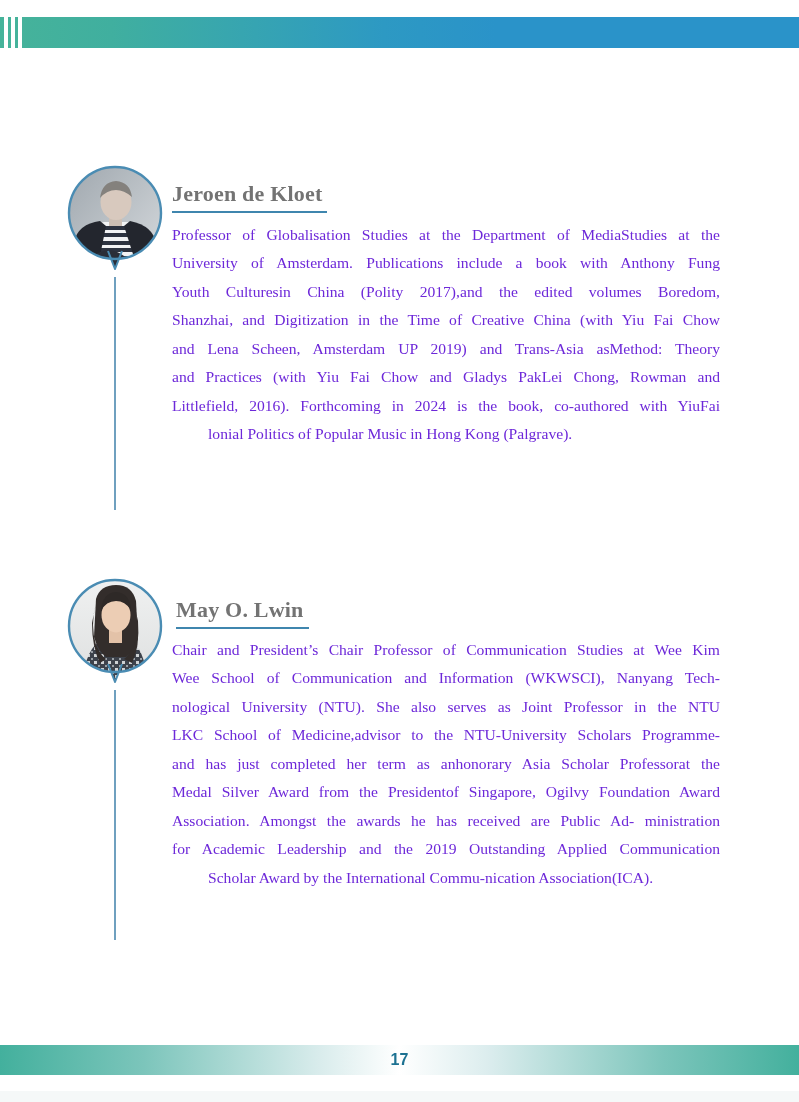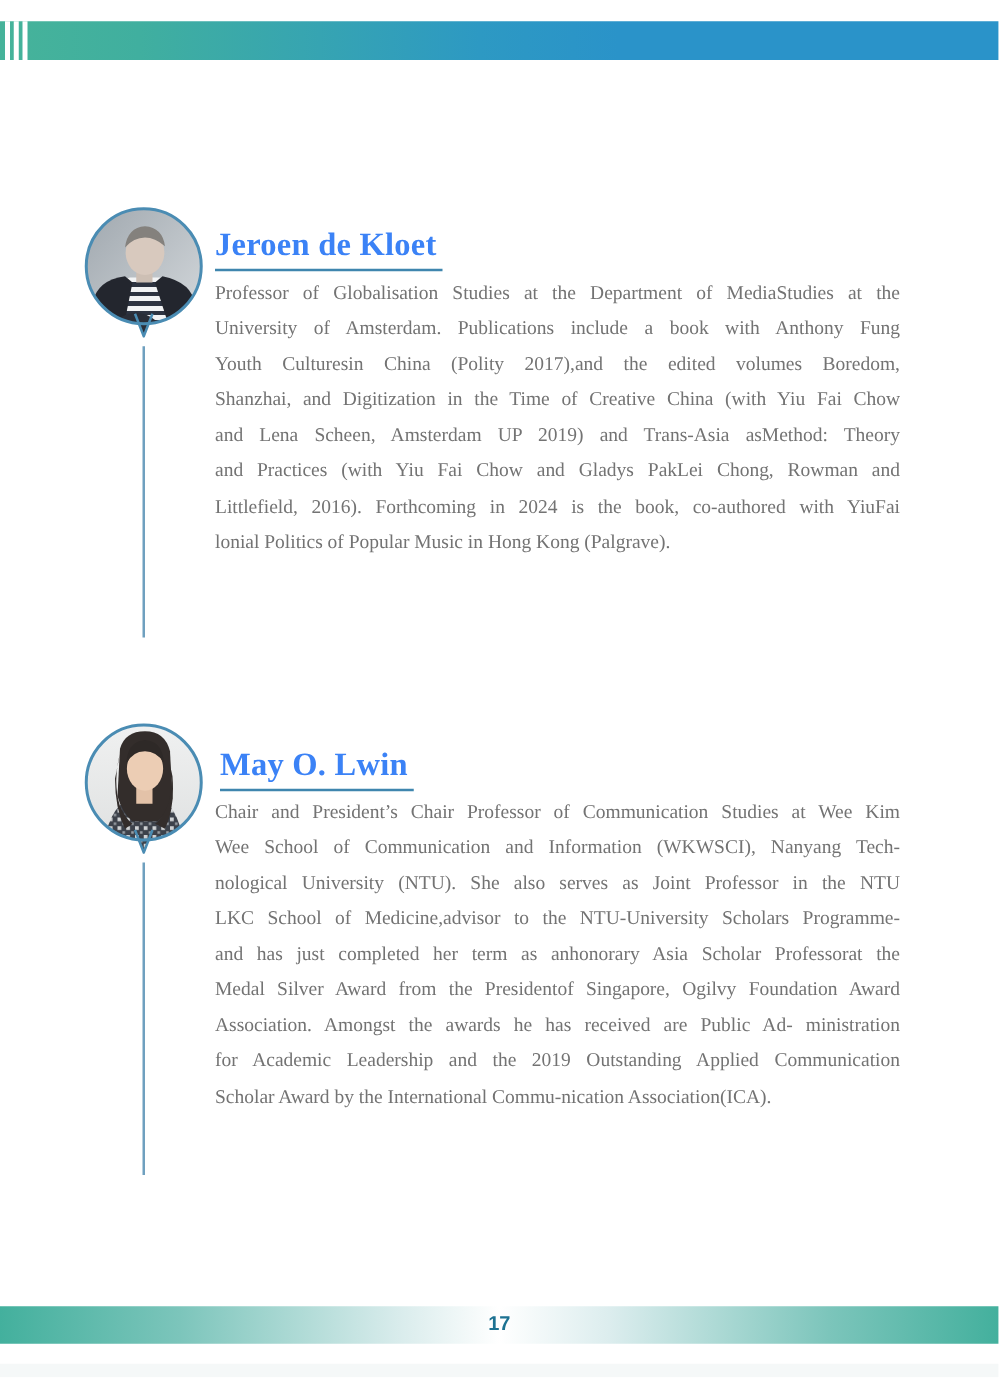--- a/index.html
+++ b/index.html
@@ -14,36 +14,36 @@
   }
   .header-stripe{position:absolute;top:0;width:4px;height:31px;background:#ffffff;}
   .hs1{left:4px;} .hs2{left:11px;} .hs3{left:18px;}
   
   .photo-pin{position:absolute;left:66px;width:98px;height:112px;}
   .pin1{top:164px;} .pin2{top:577px;}
   .timeline{position:absolute;left:114px;width:1.5px;background:#6fa0bf;}
   .tl1{top:277px;height:233px;} .tl2{top:690px;height:250px;}
   .speaker-name{
     position:absolute;margin:0;display:inline-block;
-    font-size:26px;font-weight:bold;color:#3b82f6;letter-spacing:.2px;
+    font-size:22px;font-weight:bold;color:#737373;letter-spacing:.2px;
     border-bottom:2px solid #3f86ae;padding:0 5px 4px 0;
     font-family:"Liberation Serif","DejaVu Serif",serif;
   }
   .name1{left:172px;top:181px;} .name2{left:176px;top:597px;}
   .bio-text{
-    position:absolute;left:172px;width:548px;color:#737373;
+    position:absolute;left:172px;width:548px;color:#6d28d9;
     font-size:15.6px;
   }
   .bt1{top:221px;} .bt2{top:636px;}
   .bio-line{
     line-height:28.45px;height:28.45px;
     text-align:justify;text-align-last:justify;
     white-space:nowrap;overflow:visible;
   }
-  .bio-line:last-child{text-align-last:left;}
+  .bio-line:last-child{text-align-last:left;margin-left:36px;}
   
   .footer-bar{
     position:absolute;left:0;top:1045px;width:799px;height:30px;text-align:center;
     background:linear-gradient(90deg,#43b09d 0%,#7cc5bb 18%,#d9ecec 40%,#ffffff 50%,#dcedee 61%,#7cc5bb 83%,#43b09d 100%);
   }
   .page-number{
     display:inline-block;line-height:30px;font-size:16px;font-weight:bold;
     color:#1d7292;font-family:"Liberation Sans","DejaVu Sans",sans-serif;
   }
   .bottom-strip{position:absolute;left:0;top:1091px;width:799px;height:11px;background:#f5f8f8;}

